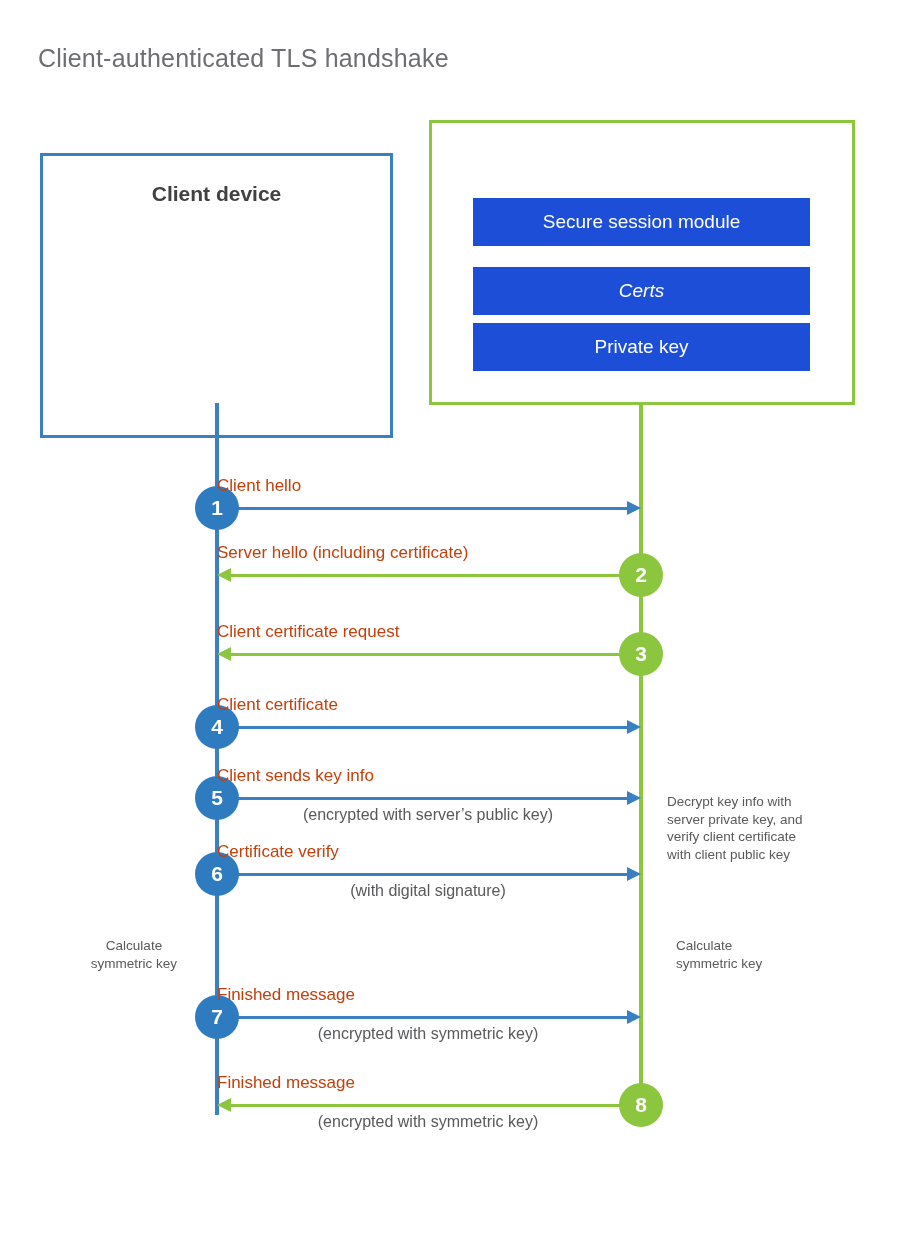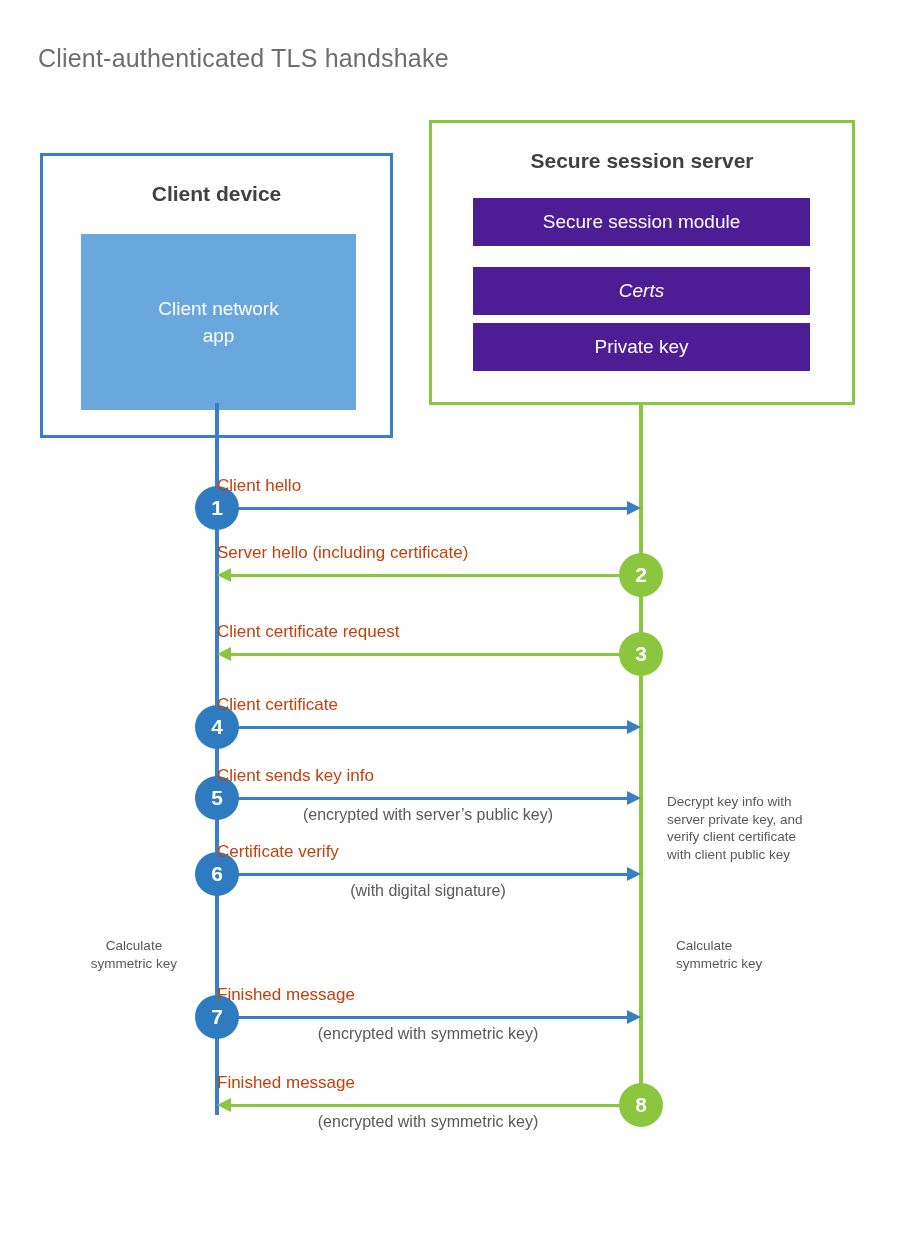--- a/index.html
+++ b/index.html
@@ -74,21 +74,21 @@
     align-items: center;
     justify-content: center;
   }
   #client-app span { display: block; padding: 0 14px; }
 
   .server-module {
     position: absolute;
     left: 41px;
     width: 337px;
     height: 48px;
-    background: #4c1d95;
+    background: #1d4ed8;
     color: #ffffff;
     font-size: 19px;
     display: flex;
     align-items: center;
     justify-content: center;
   }
   .sm-0 { top: 75px; }
   .sm-1 { top: 144px; font-style: italic; }
   .sm-2 { top: 200px; }
 
@@ -209,30 +209,23 @@
   }
   .side-note span { display: block; }
 </style>
 </head>
 <body>
 
 <h1 id="page-title">Client-authenticated TLS handshake</h1>
 
 <div class="party-box" id="client-box">
   <div class="party-title">Client device</div>
-  <div id="client-app">
-    <span>
-      <span>Client network</span>
-      <span>app</span>
-    </span>
-  </div>
 </div>
 
 <div class="party-box" id="server-box">
-  <div class="party-title">Secure session server</div>
   <div class="server-module sm-0">
     <span>Secure session module</span>
   </div>
   <div class="server-module sm-1">
     <span>Certs</span>
   </div>
   <div class="server-module sm-2">
     <span>Private key</span>
   </div>
 </div>

